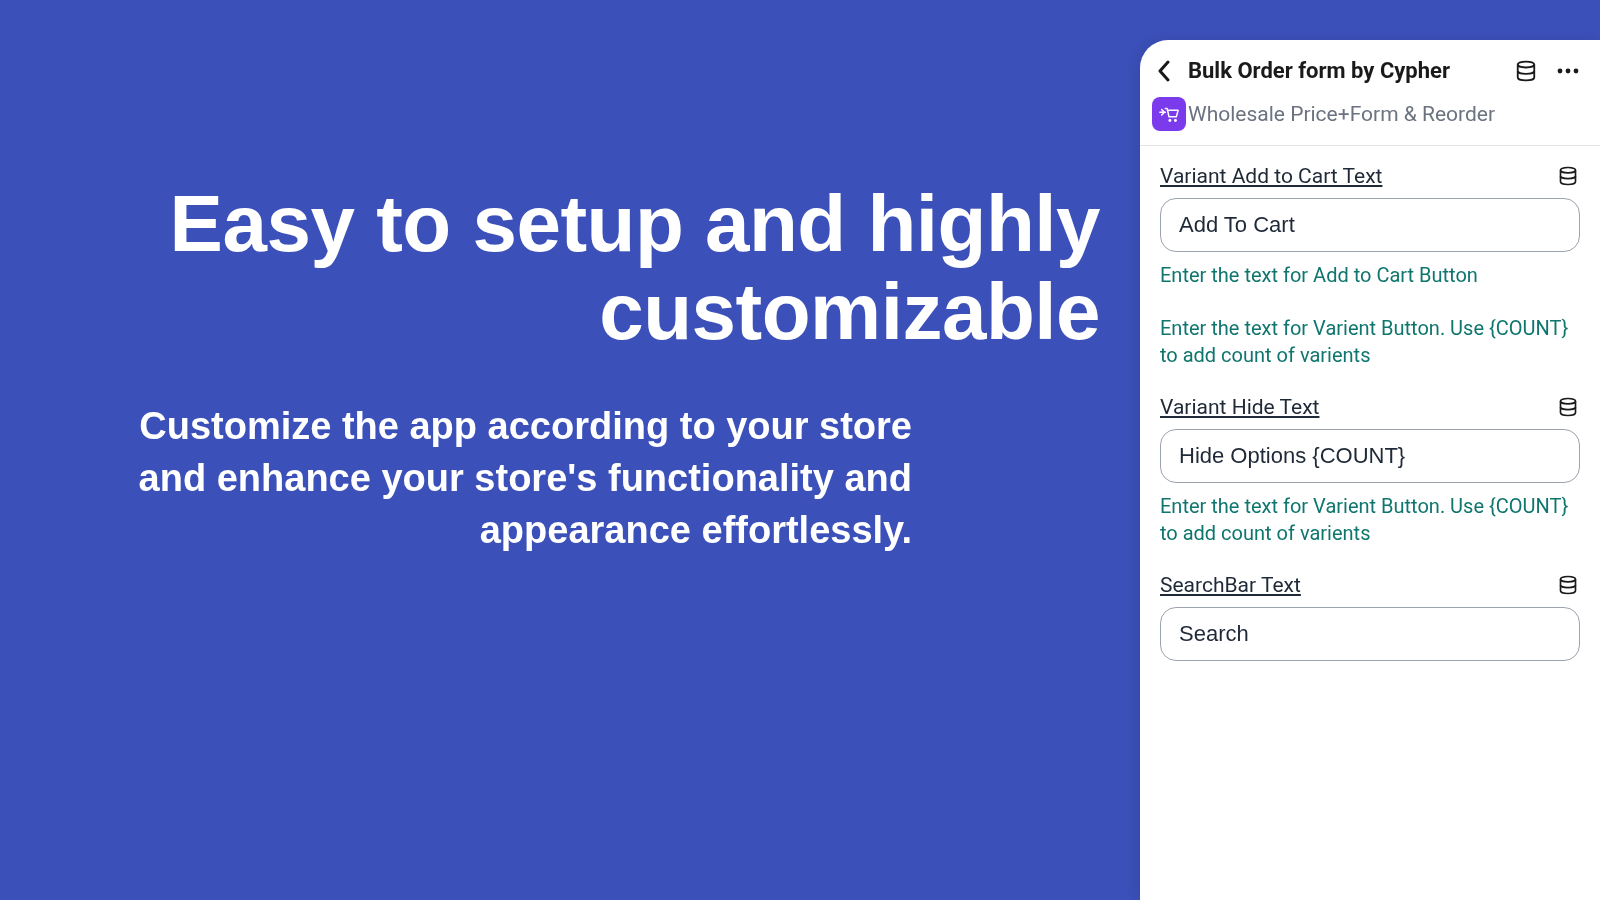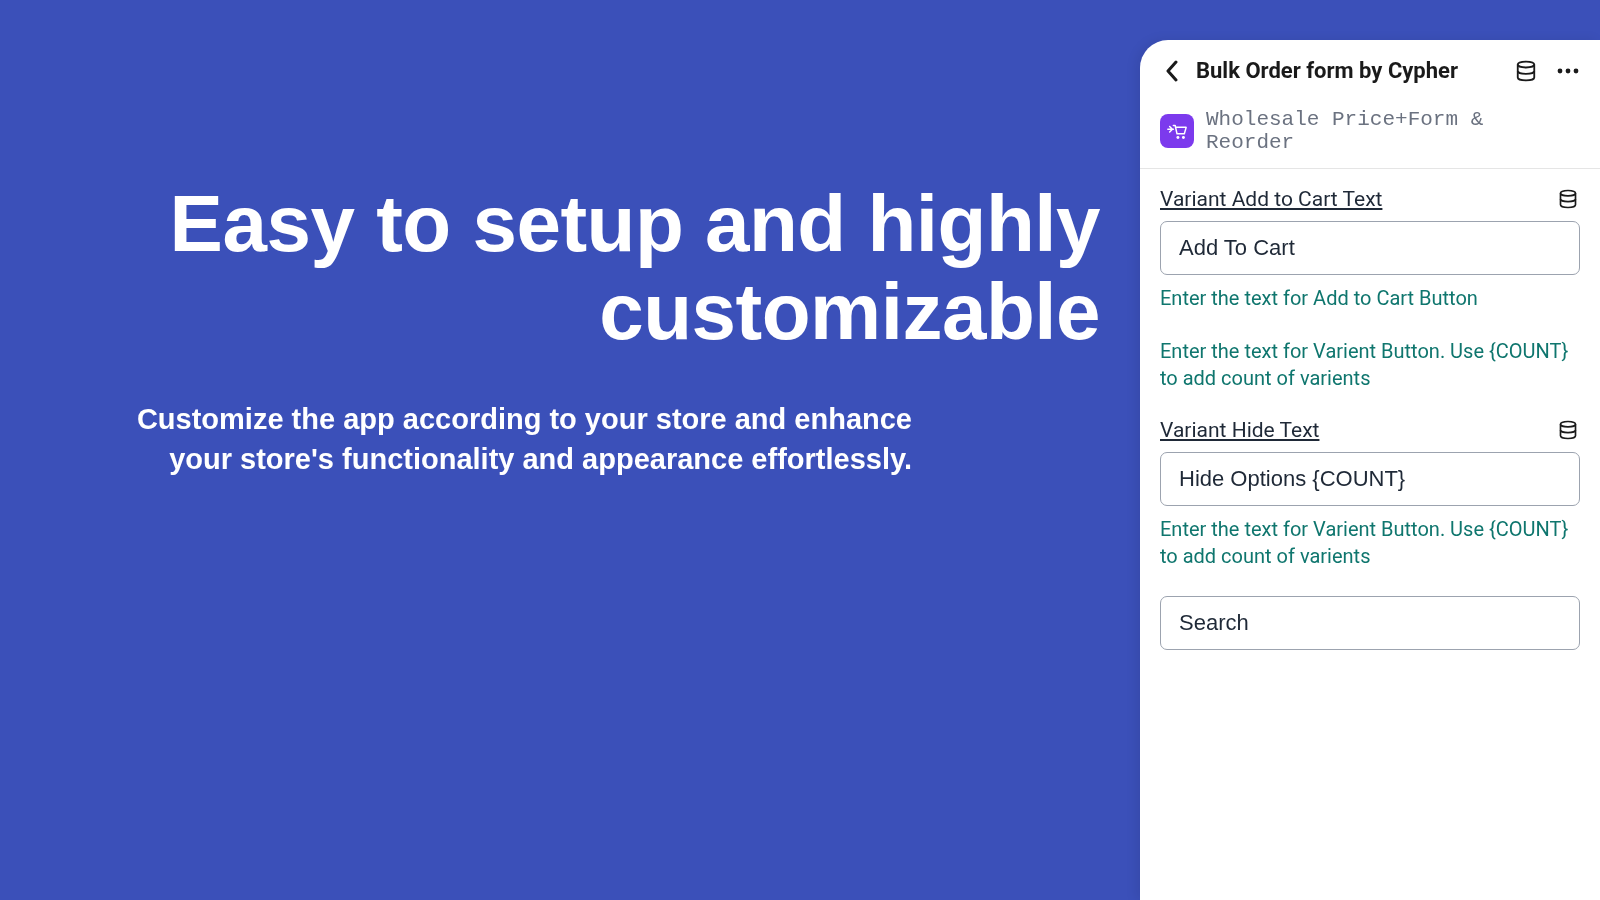--- a/index.html
+++ b/index.html
@@ -1,35 +1,35 @@
 <!DOCTYPE html>
 <html><head>
 <meta charset="utf-8">
 <style>
 * { box-sizing: border-box; margin: 0; padding: 0; }
 html, body { width: 1600px; height: 900px; overflow: hidden; font-family: -apple-system, BlinkMacSystemFont, "Segoe UI", Roboto, Helvetica, Arial, sans-serif; }
 .stage { display: flex; width: 100%; height: 100%; background: #3b50b9; }
 .left { flex: 1; padding: 180px 40px 0 82px; color: #fff; text-align: right; }
 .headline { font-family: "Futura", "Century Gothic", "Arial Rounded MT Bold", Arial, sans-serif; font-weight: 800; font-size: 80px; line-height: 1.1; letter-spacing: -0.5px; margin-bottom: 30px; }
-.subhead { font-family: "Futura", "Century Gothic", Arial, sans-serif; font-weight: 700; font-size: 29px; line-height: 1.37; max-width: 830px; margin-top: 44px; }
+.subhead { font-family: "Futura", "Century Gothic", Arial, sans-serif; font-weight: 700; font-size: 38px; line-height: 1.37; max-width: 830px; margin-top: 44px; }
 .panel { width: 460px; background: #fff; border-top-left-radius: 28px; margin-top: 40px; display: flex; flex-direction: column; box-shadow: -4px 0 12px rgba(0,0,0,0.08); }
-.panel-header { padding: 18px 20px 14px 20px; border-bottom: 1px solid #e5e5e5; }
+.panel-header { padding: 18px 20px 14px 12px; border-bottom: 1px solid #e5e5e5; }
 .ph-row1 { display: flex; align-items: center; gap: 12px; }
 .back-btn { width: 24px; height: 24px; display: flex; align-items: center; justify-content: center; cursor: pointer; background: none; border: none; padding: 0; }
 .ph-title { font-size: 22px; font-weight: 700; color: #1a1a1a; flex: 1; }
 .ph-icons { display: flex; align-items: center; gap: 18px; }
 .icon-btn { width: 24px; height: 24px; display: flex; align-items: center; justify-content: center; cursor: pointer; background: none; border: none; padding: 0; }
-.ph-row2 { display: flex; align-items: center; gap: 12px; margin-top: 25px; font-family: Liberation Mono, monospace; }
+.ph-row2 { display: flex; align-items: center; gap: 2px; margin-top: 14px; }
 .app-icon { width: 34px; height: 34px; border-radius: 8px; background: #7c3aed; display: flex; align-items: center; justify-content: center; flex-shrink: 0; }
 .app-name { font-size: 21px; color: #6b7280; }
 .panel-body { padding: 18px 20px 0 20px; flex: 1; overflow: hidden; }
 .field { margin-bottom: 26px; }
 .field-header { display: flex; align-items: center; justify-content: space-between; margin-bottom: 10px; }
 .field-label { font-size: 21px; color: #1f2937; text-decoration: underline; }
-.field-input { width: 100%; height: 54px; border: 1.5px solid #9ca3af; border-radius: 7px; padding: 0 18px; font-size: 22px; color: #1f2937; background: #fff; outline: none; }
+.field-input { width: 100%; height: 54px; border: 1.5px solid #9ca3af; border-radius: 16px; padding: 0 18px; font-size: 22px; color: #1f2937; background: #fff; outline: none; }
 .field-help { font-size: 20px; color: #0f766e; margin-top: 10px; line-height: 1.35; }
 svg { display: block; }
 </style>
 </head>
 <body>
 
 <div class="stage">
   <div class="left">
     <h1 class="headline">Easy to setup and highly customizable</h1>
     <p class="subhead">Customize the app according to your store and enhance your store's functionality and appearance effortlessly.</p>
@@ -104,18 +104,28 @@
                 <path d="M3 5v7c0 1.8 4 3.2 9 3.2s9-1.4 9-3.2V5" stroke="#1a1a1a" stroke-width="2"></path>
                 <path d="M3 12v7c0 1.8 4 3.2 9 3.2s9-1.4 9-3.2v-7" stroke="#1a1a1a" stroke-width="2"></path>
               </svg>
           </button>
         </div>
         <input class="field-input" type="text" value="Hide Options {COUNT}" style="">
         <div class="field-help">Enter the text for Varient Button. Use {COUNT} to add count of varients</div>
       </div>
 
       <div class="field">
+        <div class="field-header">
+          <div class="field-label">SearchBar Text</div>
+          <button class="icon-btn">
+            <svg width="20" height="20" viewBox="0 0 24 24" fill="none">
+                <ellipse cx="12" cy="5" rx="9" ry="3.2" stroke="#1a1a1a" stroke-width="2"></ellipse>
+                <path d="M3 5v7c0 1.8 4 3.2 9 3.2s9-1.4 9-3.2V5" stroke="#1a1a1a" stroke-width="2"></path>
+                <path d="M3 12v7c0 1.8 4 3.2 9 3.2s9-1.4 9-3.2v-7" stroke="#1a1a1a" stroke-width="2"></path>
+              </svg>
+          </button>
+        </div>
         <input class="field-input" type="text" value="Search" style="">
       </div>
 
     </div>
   </div>
 </div>
 
 </body></html>

